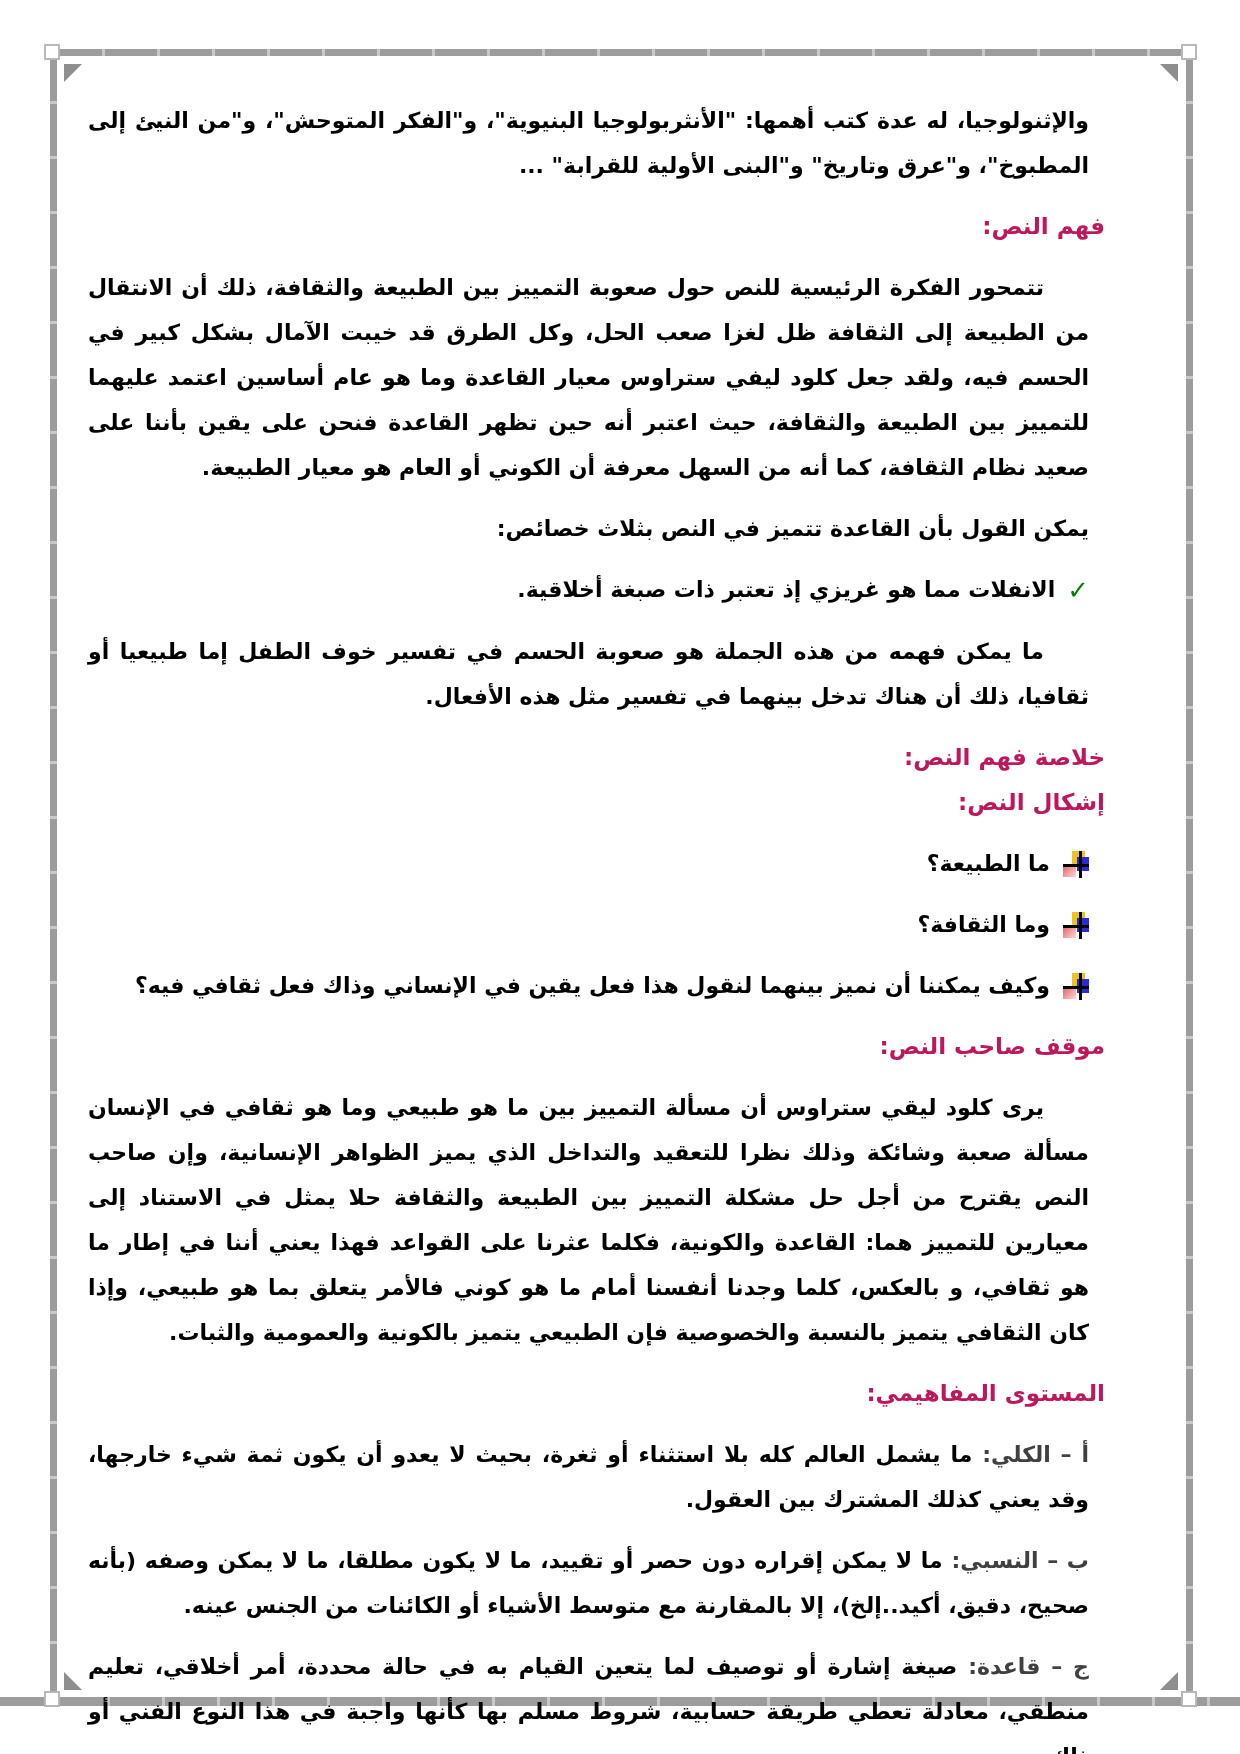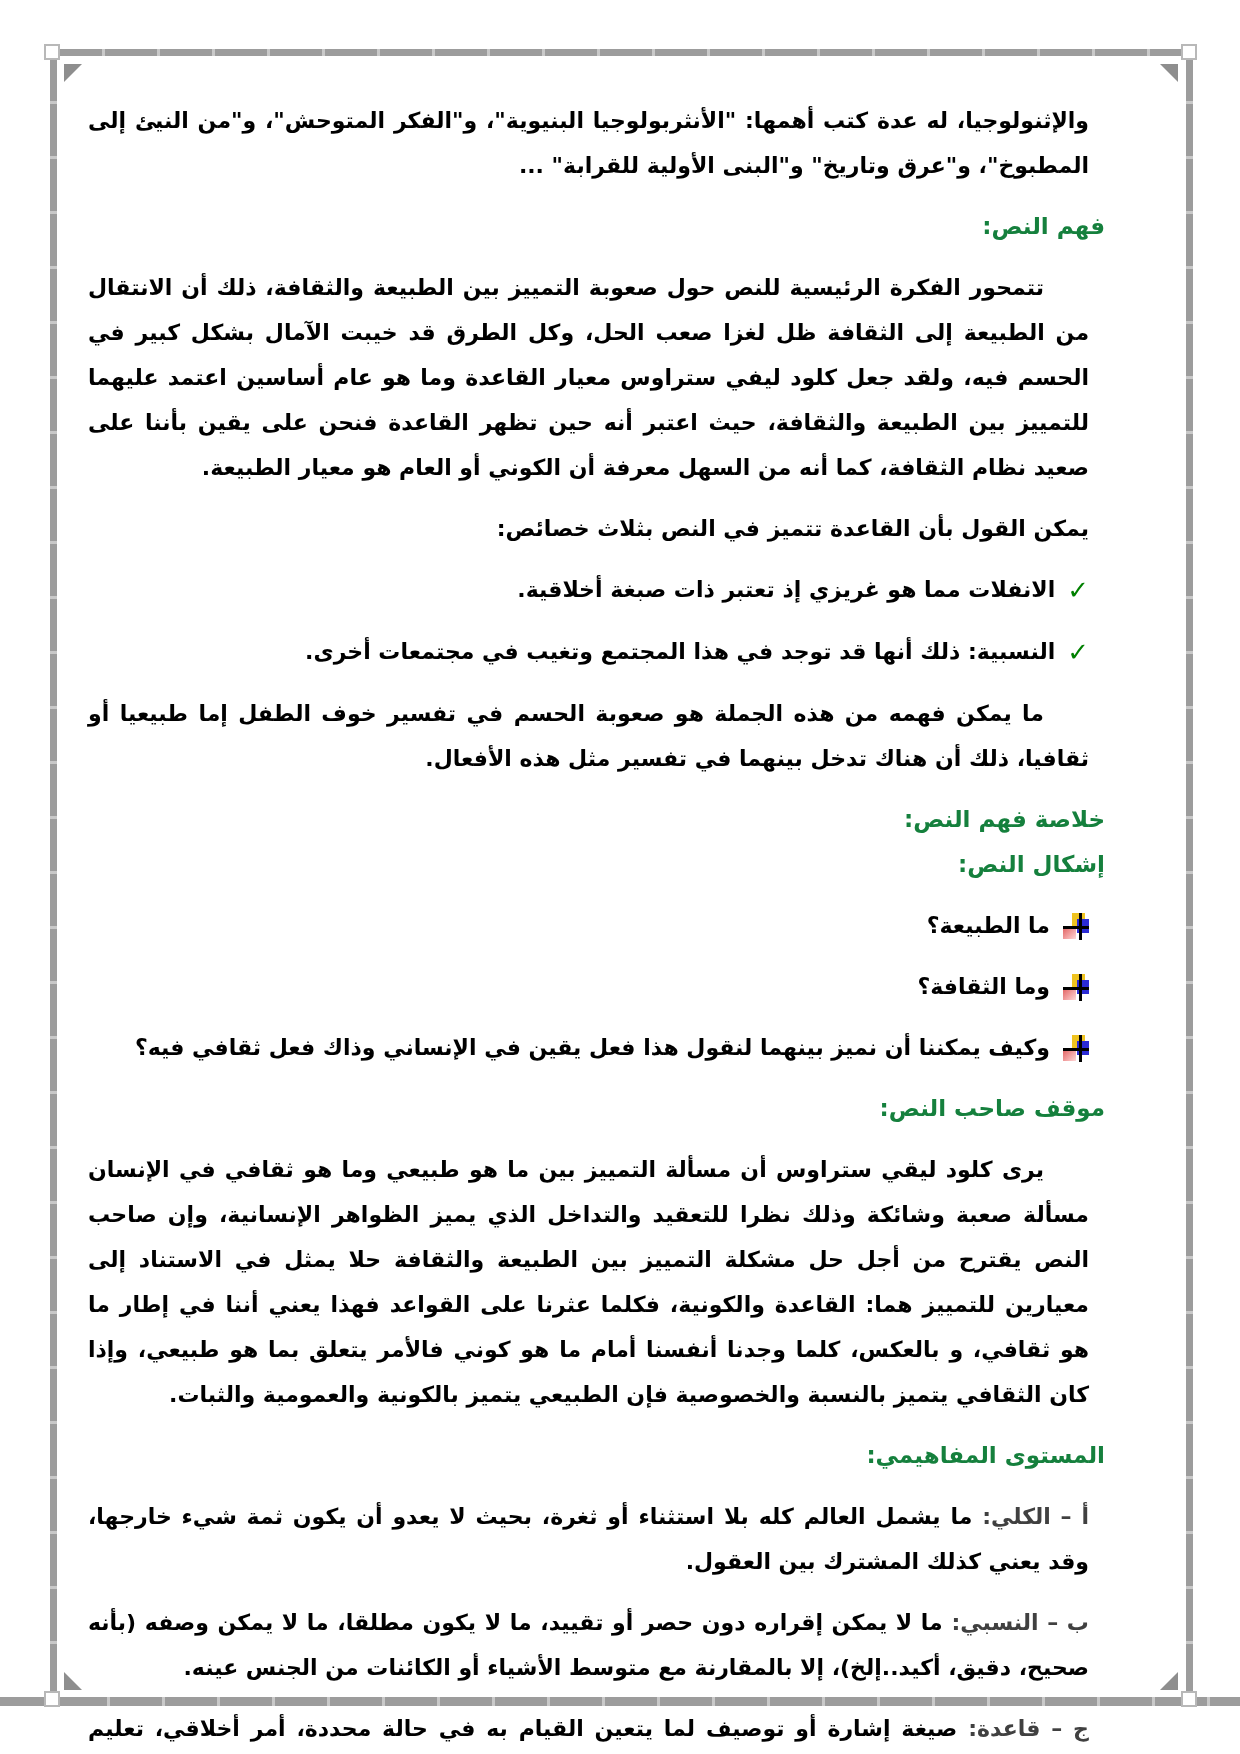--- a/index.html
+++ b/index.html
@@ -32,21 +32,21 @@
   
   .content{
     position:absolute;left:72px;top:82px;width:1033px;
     direction:rtl;
     font-size:22px;line-height:45px;color:#000;
     text-align:justify;
   }
   .content p{margin:16px;padding:0;}
   .indent{text-indent:45px;}
   h2{margin:0;padding:0;font-size:23px;line-height:45px;font-weight:bold;text-align:right;}
-  .h-blue{color:#15803d;}
+  .h-blue{color:#be185d;}
   .h-green{color:#1fa24d;}
   .red-label{color:#404040;}
   .check-row{padding-right:24px;}
   .check{color:#008000;font-size:26px;margin-left:12px;vertical-align:-2px;}
   .q-row{padding-right:16px;}
   
   .flag{position:relative;display:inline-block;width:26px;height:27px;vertical-align:-7px;margin-left:13px;}
   .flag .sq-y{position:absolute;right:4px;top:0;width:13px;height:13px;background:#efc31f;}
   .flag .sq-b{position:absolute;right:0px;top:6px;width:12px;height:14px;background:#2b2bd5;}
   .flag .sq-r{position:absolute;left:0;top:13px;width:13px;height:13px;background:linear-gradient(135deg,#e05a5a,#ffd7d7);}
@@ -73,21 +73,20 @@
 
   <div class="content">
 
     <p>والإثنولوجيا، له عدة كتب أهمها: "الأنثربولوجيا البنيوية"، و"الفكر المتوحش"، و"من النيئ إلى المطبوخ"، و"عرق وتاريخ" و"البنى الأولية للقرابة" ...</p>
 
     <h2 class="h-blue">فهم النص:</h2>
     <p class="indent">تتمحور الفكرة الرئيسية للنص حول صعوبة التمييز بين الطبيعة والثقافة، ذلك أن الانتقال من الطبيعة إلى الثقافة ظل لغزا صعب الحل، وكل الطرق قد خيبت الآمال بشكل كبير في الحسم فيه، ولقد جعل كلود ليفي ستراوس معيار القاعدة وما هو عام أساسين اعتمد عليهما للتمييز بين الطبيعة والثقافة، حيث اعتبر أنه حين تظهر القاعدة فنحن على يقين بأننا على صعيد نظام الثقافة، كما أنه من السهل معرفة أن الكوني أو العام هو معيار الطبيعة.</p>
     <p>يمكن القول بأن القاعدة تتميز في النص بثلاث خصائص:</p>
 
     <p class="check-row"><span class="check">✓</span><span>الانفلات مما هو غريزي إذ تعتبر ذات صبغة أخلاقية.</span></p>
-    <p class="check-row"><span class="check">✓</span><span>النسبية: ذلك أنها قد توجد في هذا المجتمع وتغيب في مجتمعات أخرى.</span></p>
 
     <p class="indent">ما يمكن فهمه من هذه الجملة هو صعوبة الحسم في تفسير خوف الطفل إما طبيعيا أو ثقافيا، ذلك أن هناك تدخل بينهما في تفسير مثل هذه الأفعال.</p>
 
     <h2 class="h-blue">خلاصة فهم النص:</h2>
 
     <h2 class="h-blue">إشكال النص:</h2>
 
     <p class="q-row"><span class="flag"><span class="sq-y"></span><span class="sq-r"></span><span class="sq-b"></span><span class="cross-v"></span><span class="cross-h"></span></span><span>ما الطبيعة؟</span></p>
     <p class="q-row"><span class="flag"><span class="sq-y"></span><span class="sq-r"></span><span class="sq-b"></span><span class="cross-v"></span><span class="cross-h"></span></span><span>وما الثقافة؟</span></p>
     <p class="q-row"><span class="flag"><span class="sq-y"></span><span class="sq-r"></span><span class="sq-b"></span><span class="cross-v"></span><span class="cross-h"></span></span><span>وكيف يمكننا أن نميز بينهما لنقول هذا فعل يقين في الإنساني وذاك فعل ثقافي فيه؟</span></p>

